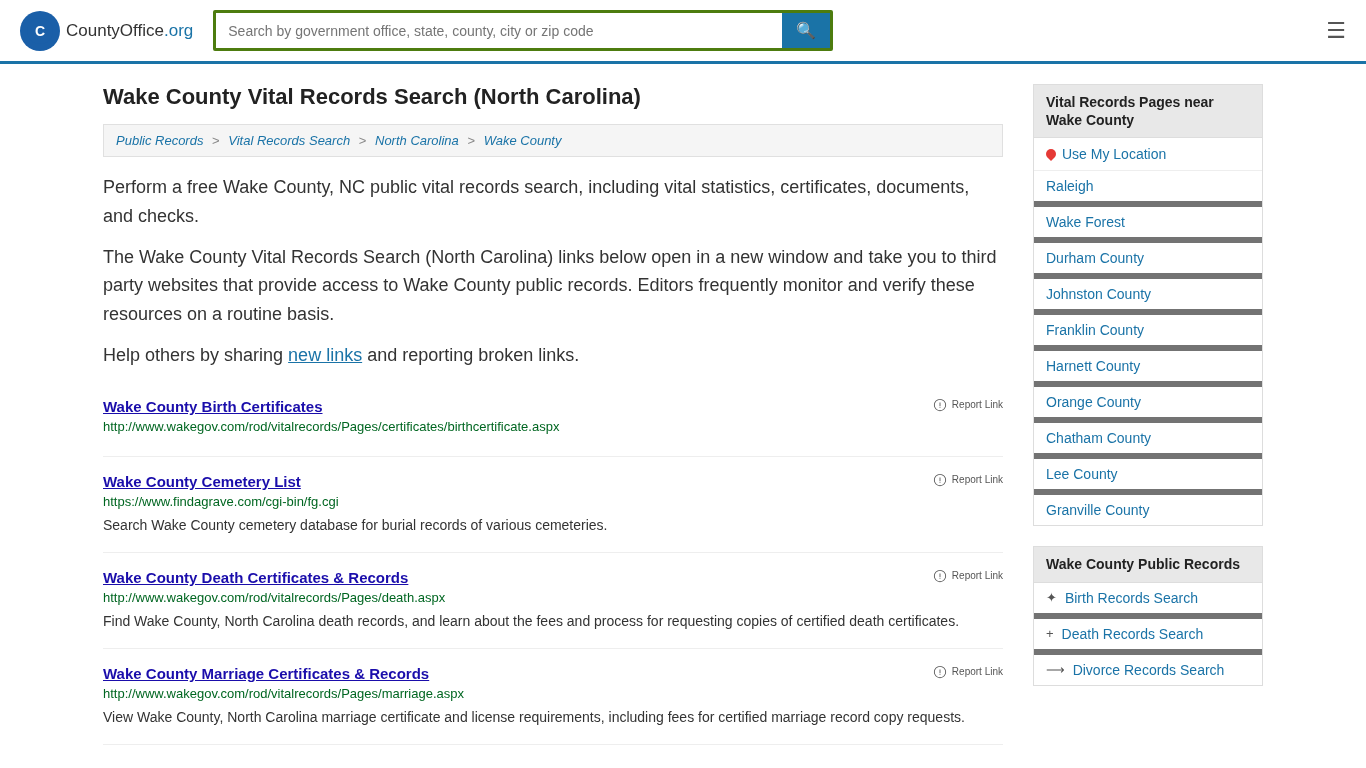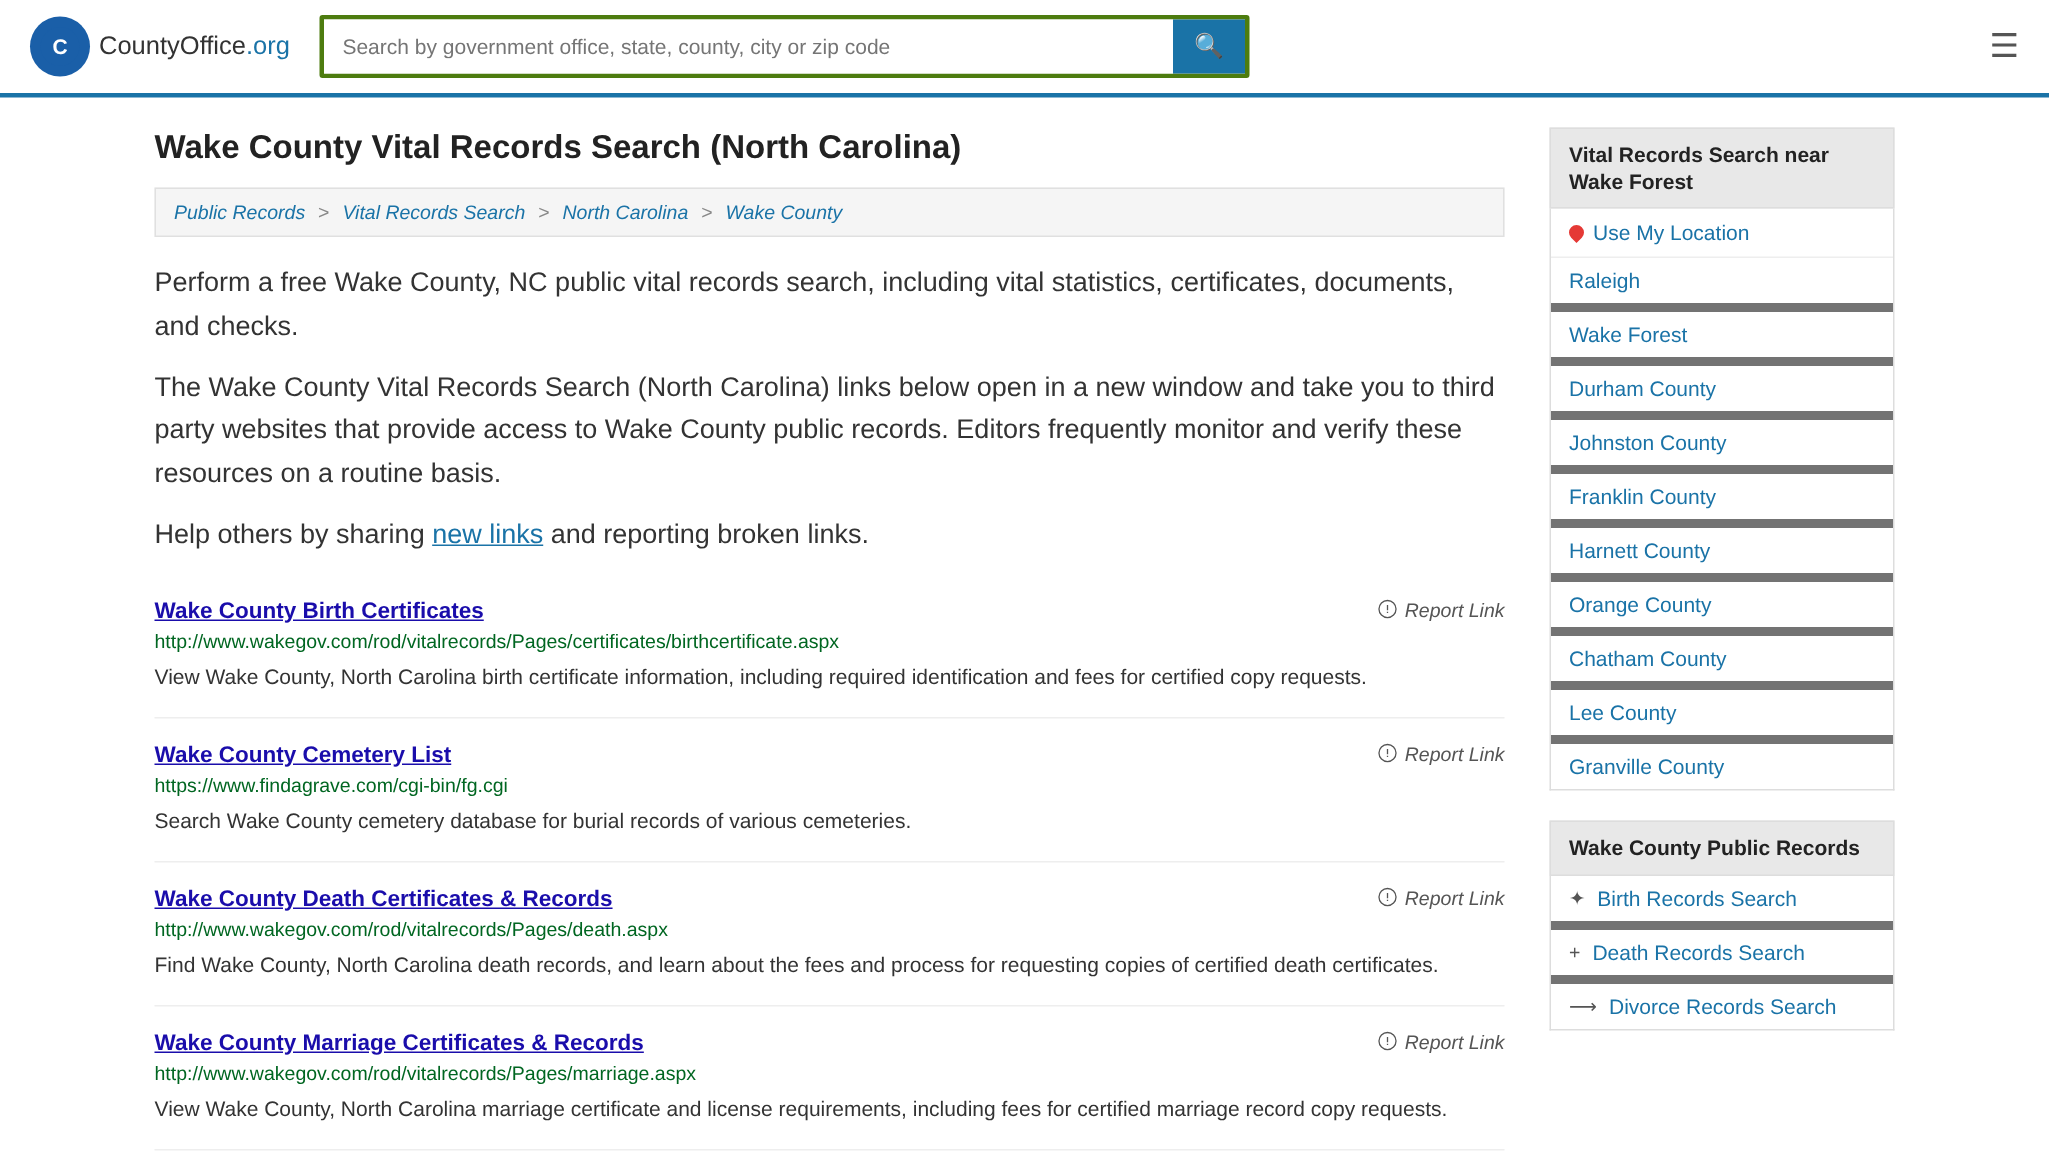--- a/index.html
+++ b/index.html
@@ -123,25 +123,24 @@
       font-weight: bold;
       color: #1a0dab;
       text-decoration: underline;
       cursor: pointer;
     }
     .report-link {
       display: flex;
       align-items: center;
       gap: 5px;
       color: #555;
-      font-size: 13px;
+      font-size: 10px;
       cursor: pointer;
       white-space: nowrap;
       margin-left: 20px;
-      font-style: italic;
     }
     .record-url {
       color: #006621;
       font-size: 13px;
       margin: 4px 0 6px;
       word-break: break-all;
     }
     .record-desc { font-size: 14px; line-height: 1.5; color: #333; }
 
     
@@ -251,21 +250,20 @@
     <div class="record-card-header">
       <span class="record-title">Wake County Birth Certificates</span>
       <span class="report-link">
         <svg width="14" height="14" viewBox="0 0 16 16" fill="currentColor">
           <path d="M8 1a7 7 0 100 14A7 7 0 008 1zm0 1a6 6 0 110 12A6 6 0 018 2zm-.5 3v4h1V5h-1zm0 5v1h1v-1h-1z"></path>
         </svg>
         Report Link
       </span>
     </div>
     <div class="record-url">http://www.wakegov.com/rod/vitalrecords/Pages/certificates/birthcertificate.aspx</div>
-    <div class="record-desc">View Wake County, North Carolina birth certificate information, including required identification and fees for certified copy requests.</div>
   </div>
         <div class="record-card">
     <div class="record-card-header">
       <span class="record-title">Wake County Cemetery List</span>
       <span class="report-link">
         <svg width="14" height="14" viewBox="0 0 16 16" fill="currentColor">
           <path d="M8 1a7 7 0 100 14A7 7 0 008 1zm0 1a6 6 0 110 12A6 6 0 018 2zm-.5 3v4h1V5h-1zm0 5v1h1v-1h-1z"></path>
         </svg>
         Report Link
       </span>
@@ -298,21 +296,21 @@
     </div>
     <div class="record-url">http://www.wakegov.com/rod/vitalrecords/Pages/marriage.aspx</div>
     <div class="record-desc">View Wake County, North Carolina marriage certificate and license requirements, including fees for certified marriage record copy requests.</div>
   </div>
       </div>
   </div>
 
   <aside class="sidebar">
 
     <div class="sidebar-section">
-      <div class="sidebar-section-title">Vital Records Search near Wake Forest</div>
+      <div class="sidebar-section-title">Vital Records Pages near Wake County</div>
       <div class="sidebar-list">
         <div class="use-location">
           <div class="loc-dot"></div>
           <a href="#">Use My Location</a>
         </div>
         <div id="nearby-items">
             <div class="sidebar-item">
               <a href="#">Raleigh</a>
             </div>
             <div class="sidebar-item">

